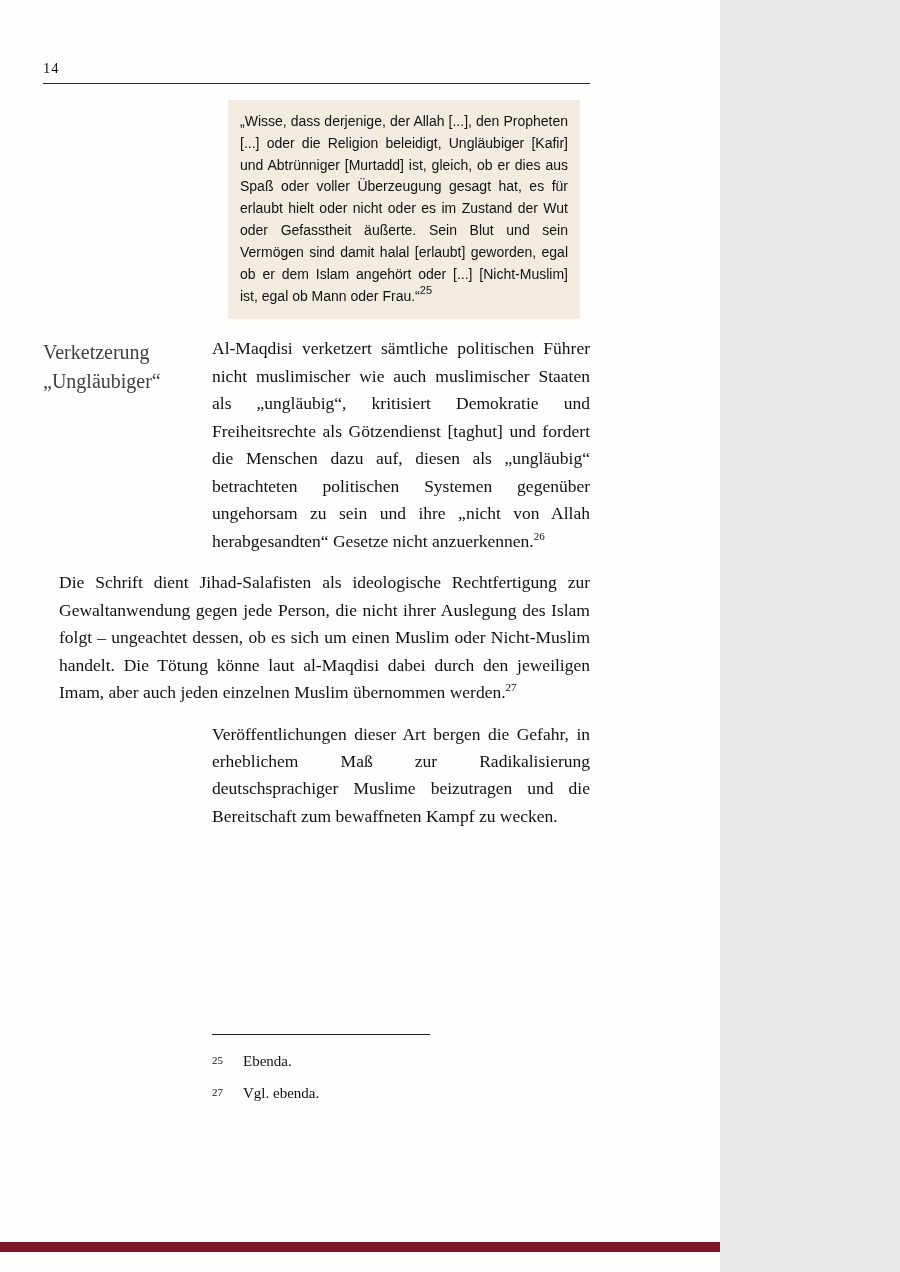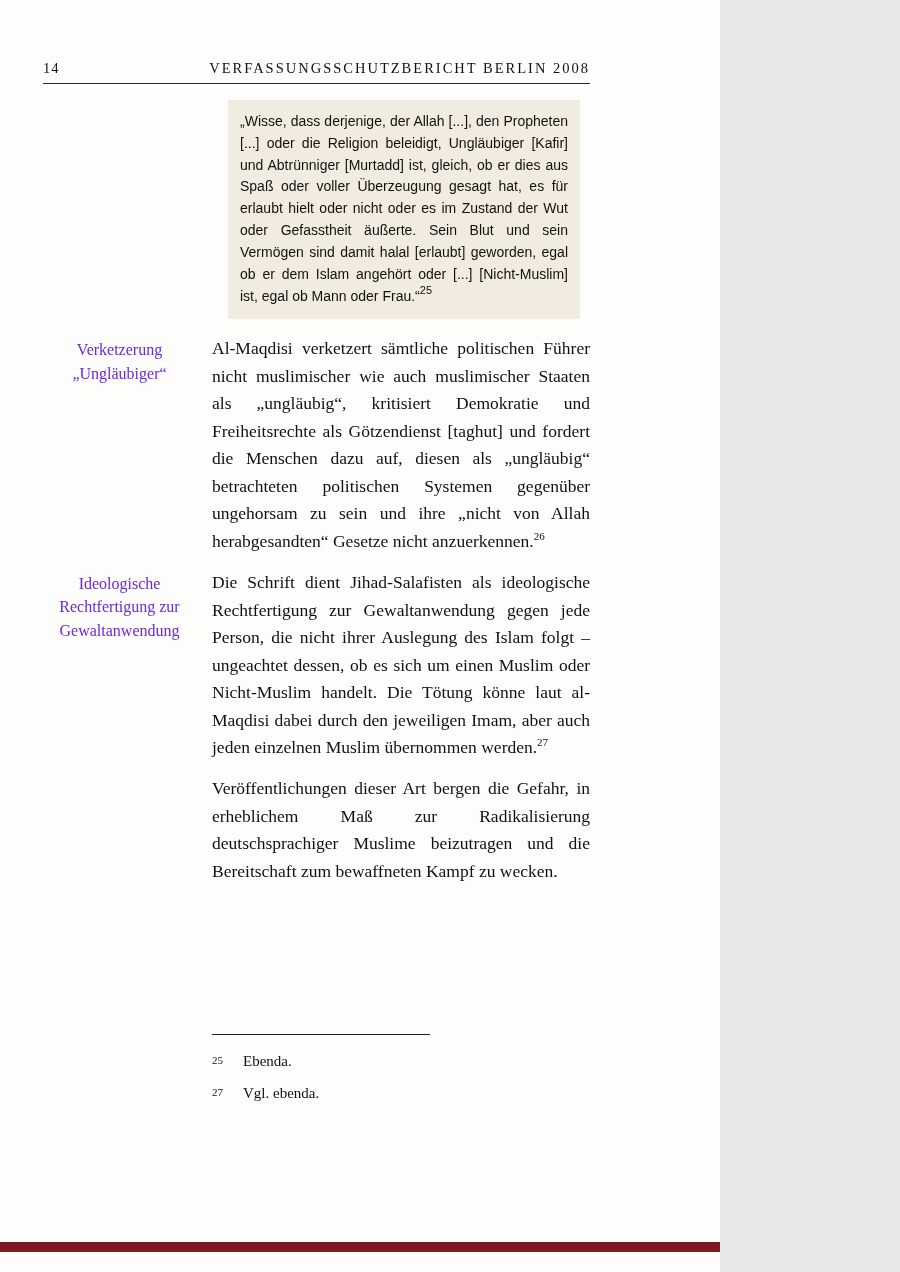--- a/index.html
+++ b/index.html
@@ -32,24 +32,24 @@
   .main {
     position: absolute;
     left: 43px;
     right: 130px;
     top: 96px;
   }
   .row { display: flex; align-items: flex-start; }
   .margin-col {
     width: 153px;
     flex: none;
-    text-align: center;
-    font-size: 16px;
+    text-align: left;
+    font-size: 20px;
     line-height: 1.45;
-    color: #6d28d9;
+    color: #404040;
     white-space: pre-line;
     padding-top: 3px;
   }
   .text-col {
     flex: 1;
     margin-left: 16px;
     font-size: 17.5px;
     line-height: 1.57;
     text-align: justify;
   }
@@ -103,44 +103,40 @@
     background: #7d1824;
   }
 </style>
 </head>
 <body>
 
 <div class="page">
 
   <div class="header">
     <span class="page-number">14</span>
-    <span class="report-title">VERFASSUNGSSCHUTZBERICHT BERLIN 2008</span>
   </div>
 
   <div class="main">
 
     <div class="row">
       <div class="margin-col"></div>
       <div class="text-col">
         <div class="quote-block"><span>„Wisse, dass derjenige, der Allah [...], den Propheten [...] oder die Religion beleidigt, Ungläubiger [Kafir] und Abtrünniger [Murtadd] ist, gleich, ob er dies aus Spaß oder voller Überzeugung gesagt hat, es für erlaubt hielt oder nicht oder es im Zustand der Wut oder Gefasstheit äußerte. Sein Blut und sein Vermögen sind damit halal [erlaubt] geworden, egal ob er dem Islam angehört oder [...] [Nicht-Muslim] ist, egal ob Mann oder Frau.“</span><sup class="fn-ref">25</sup></div>
       </div>
     </div>
 
     <div class="row">
       <div class="margin-col">Verketzerung
 „Ungläubiger“</div>
       <div class="text-col">
         <p><span>Al-Maqdisi verketzert sämtliche politischen Führer nicht muslimischer wie auch muslimischer Staaten als „ungläubig“, kritisiert Demokratie und Freiheitsrechte als Götzendienst [taghut] und fordert die Menschen dazu auf, diesen als „ungläubig“ betrachteten politischen Systemen gegenüber ungehorsam zu sein und ihre „nicht von Allah herabgesandten“ Gesetze nicht anzuerkennen.</span><sup class="fn-ref">26</sup></p>
       </div>
     </div>
 
     <div class="row">
-      <div class="margin-col">Ideologische
-Rechtfertigung zur
-Gewaltanwendung</div>
       <div class="text-col">
         <p><span>Die Schrift dient Jihad-Salafisten als ideologische Rechtfertigung zur Gewaltanwendung gegen jede Person, die nicht ihrer Auslegung des Islam folgt – ungeachtet dessen, ob es sich um einen Muslim oder Nicht-Muslim handelt. Die Tötung könne laut al-Maqdisi dabei durch den jeweiligen Imam, aber auch jeden einzelnen Muslim übernommen werden.</span><sup class="fn-ref">27</sup></p>
       </div>
     </div>
 
     <div class="row">
       <div class="margin-col"></div>
       <div class="text-col">
         <p><span>Veröffentlichungen dieser Art bergen die Gefahr, in erheblichem Maß zur Radikalisierung deutschsprachiger Muslime beizutragen und die Bereitschaft zum bewaffneten Kampf zu wecken.</span></p>
       </div>

